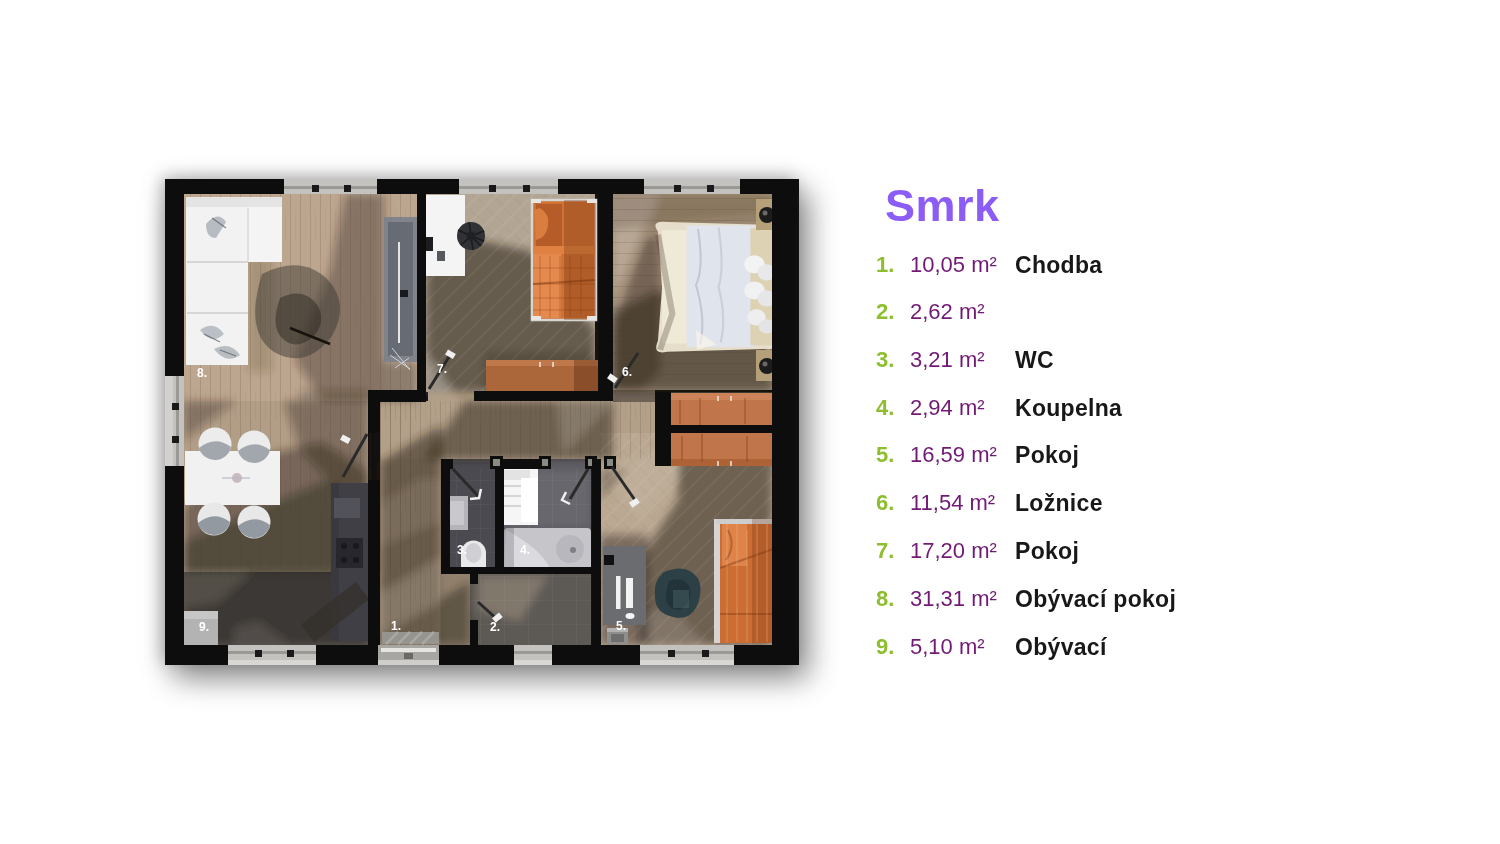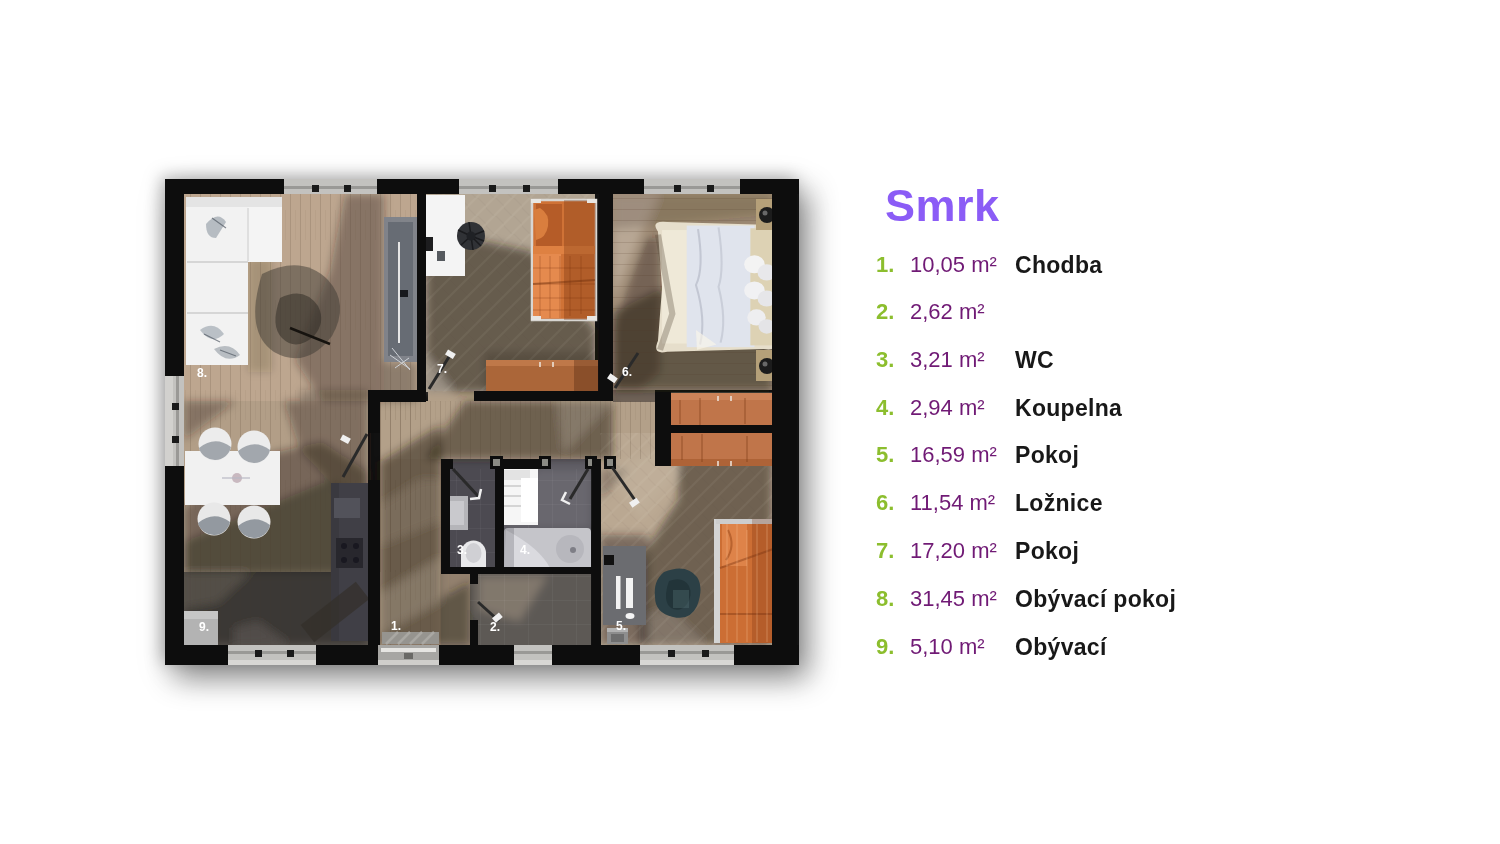--- a/index.html
+++ b/index.html
@@ -466,21 +466,21 @@
   </div>
 
 <div class="legend-row" style="left:876px;top:538px;width:500px;">
     <span class="num">7.</span>
     <span class="area">17,20 m²</span>
     <span class="rname">Pokoj</span>
   </div>
 
 <div class="legend-row" style="left:876px;top:586px;width:500px;">
     <span class="num">8.</span>
-    <span class="area">31,45 m²</span>
+    <span class="area">31,31 m²</span>
     <span class="rname">Obývací pokoj</span>
   </div>
 
 <div class="legend-row" style="left:876px;top:634px;width:500px;">
     <span class="num">9.</span>
     <span class="area">5,10 m²</span>
     <span class="rname">Obývací</span>
   </div>
 
 </body></html>

